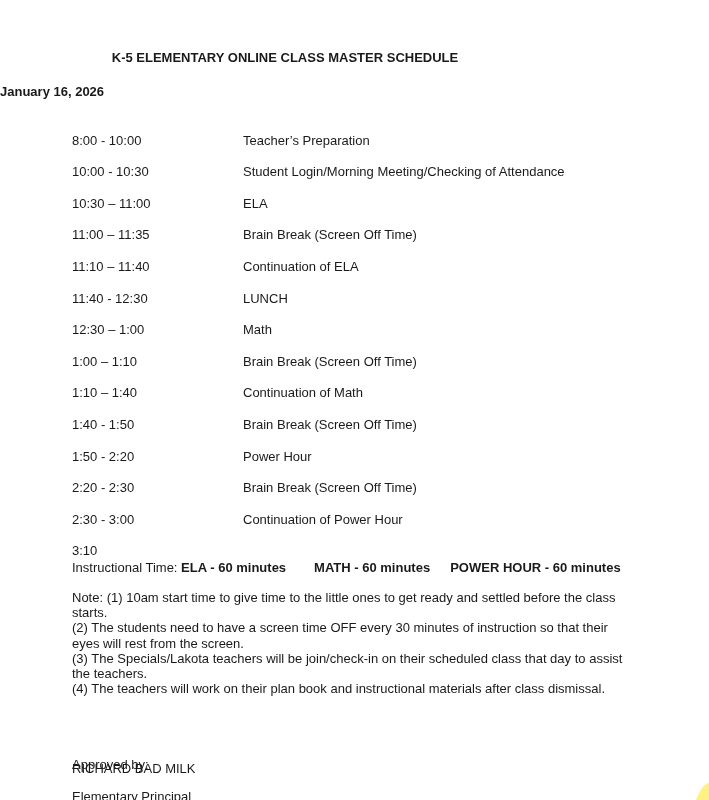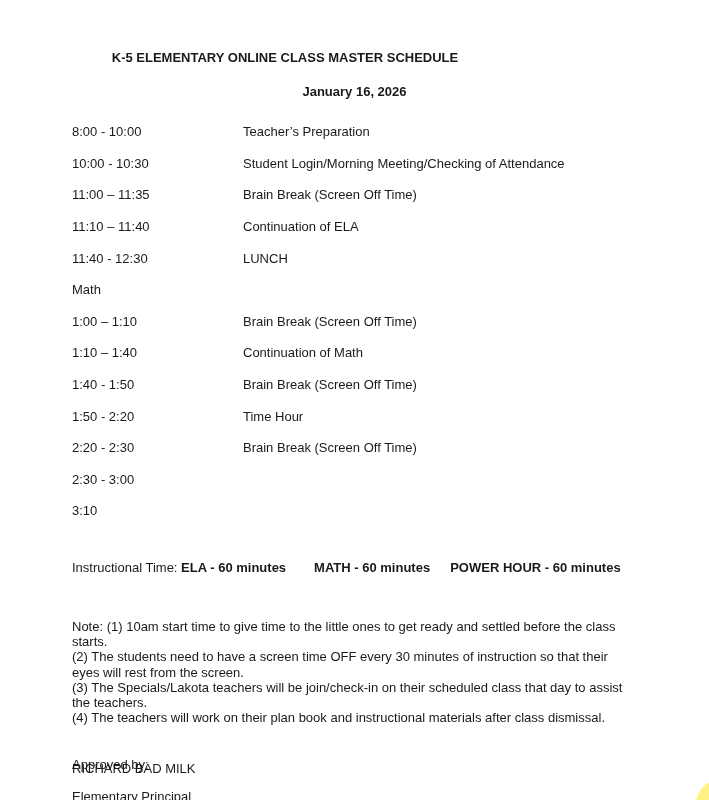--- a/index.html
+++ b/index.html
@@ -24,34 +24,34 @@
       text-align: center;
       font-weight: bold;
       font-size: 13px;
       letter-spacing: 0;
     }
     .date {
       position: absolute;
       top: 84px;
       left: 0;
       width: 709px;
-      text-align: center;
+      text-align: left;
       font-weight: bold;
       font-size: 13px;
     }
     .schedule {
       position: absolute;
       top: 116px;
       left: 72px;
       width: 600px;
     }
     .row {
       height: 31.6px;
       display: flex;
-      align-items: center;
+      align-items: flex-end;
       font-size: 13px;
     }
     .row .time {
       width: 171px;
       flex: none;
     }
     .row .activity {
       flex: 1;
     }
     .instructional {
@@ -67,21 +67,20 @@
     }
     .instructional .gap1 { display: inline-block; width: 28px; }
     .instructional .gap2 { display: inline-block; width: 20px; }
     .notes {
       position: absolute;
       top: 590px;
       left: 72px;
       width: 560px;
       font-size: 13px;
       line-height: 15.2px;
-      margin-top: 29px;
     }
     .notes p {
       margin: 0;
     }
     .approved {
       position: absolute;
       top: 710px;
       left: 72px;
       font-size: 13px;
       margin-top: 47px;
@@ -120,56 +119,62 @@
 <div class="schedule">
   <div class="row">
     <span class="time">8:00 - 10:00</span>
     <span class="activity">Teacher’s Preparation</span>
   </div>
   <div class="row">
     <span class="time">10:00 - 10:30</span>
     <span class="activity">Student Login/Morning Meeting/Checking of Attendance</span>
   </div>
   <div class="row">
+    <span class="time">10:30 – 11:00</span>
+    <span class="activity">ELA</span>
+  </div>
+  <div class="row">
     <span class="time">11:00 – 11:35</span>
     <span class="activity">Brain Break (Screen Off Time)</span>
   </div>
   <div class="row">
     <span class="time">11:10 – 11:40</span>
     <span class="activity">Continuation of ELA</span>
   </div>
   <div class="row">
     <span class="time">11:40 - 12:30</span>
     <span class="activity">LUNCH</span>
   </div>
   <div class="row">
+    <span class="time">12:30 – 1:00</span>
     <span class="activity">Math</span>
   </div>
   <div class="row">
     <span class="time">1:00 – 1:10</span>
     <span class="activity">Brain Break (Screen Off Time)</span>
   </div>
   <div class="row">
     <span class="time">1:10 – 1:40</span>
     <span class="activity">Continuation of Math</span>
   </div>
   <div class="row">
     <span class="time">1:40 - 1:50</span>
     <span class="activity">Brain Break (Screen Off Time)</span>
   </div>
   <div class="row">
     <span class="time">1:50 - 2:20</span>
-    <span class="activity">Time Hour</span>
+    <span class="activity">Power Hour</span>
   </div>
   <div class="row">
     <span class="time">2:20 - 2:30</span>
     <span class="activity">Brain Break (Screen Off Time)</span>
   </div>
   <div class="row">
     <span class="time">2:30 - 3:00</span>
+    <span class="activity">Continuation of Power Hour</span>
   </div>
   <div class="row">
     <span class="time">3:10</span>
   </div>
 </div>
 
 <div class="instructional">
   <span>Instructional Time: </span><span class="b">ELA - 60 minutes</span><span class="gap1"></span><span class="b">MATH - 60 minutes</span><span class="gap2"></span><span class="b">POWER HOUR - 60 minutes</span>
 </div>
 

